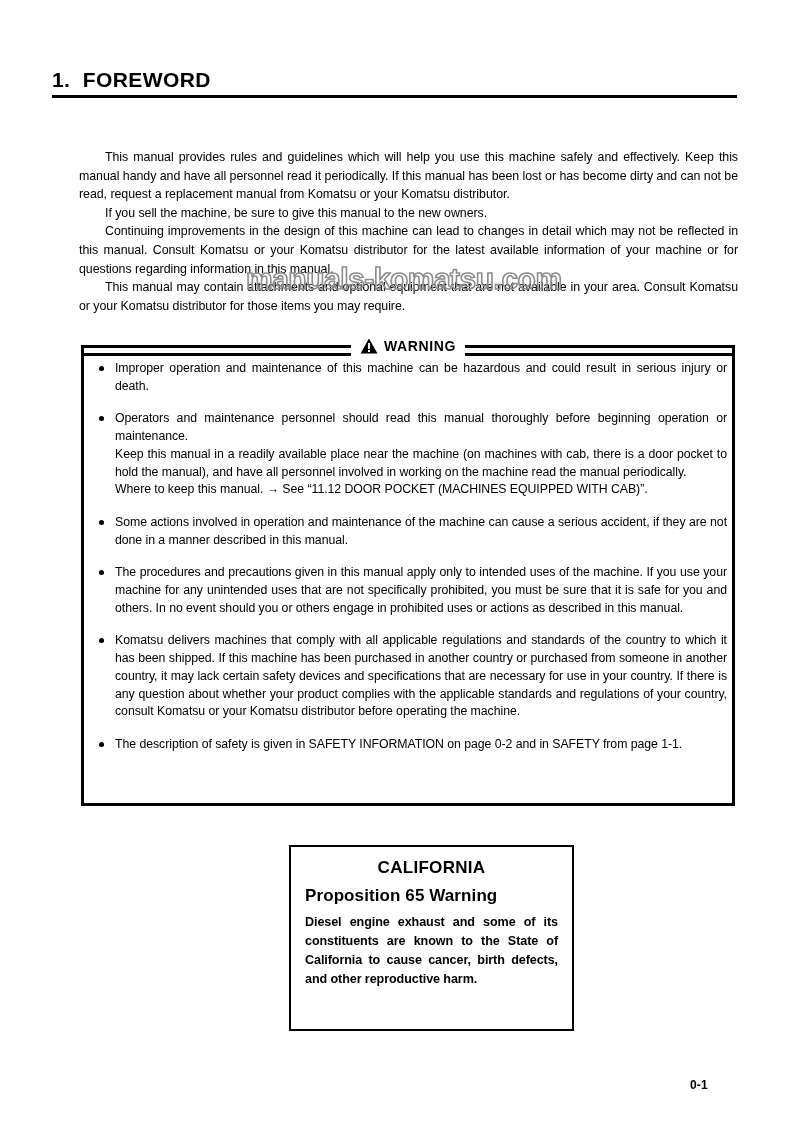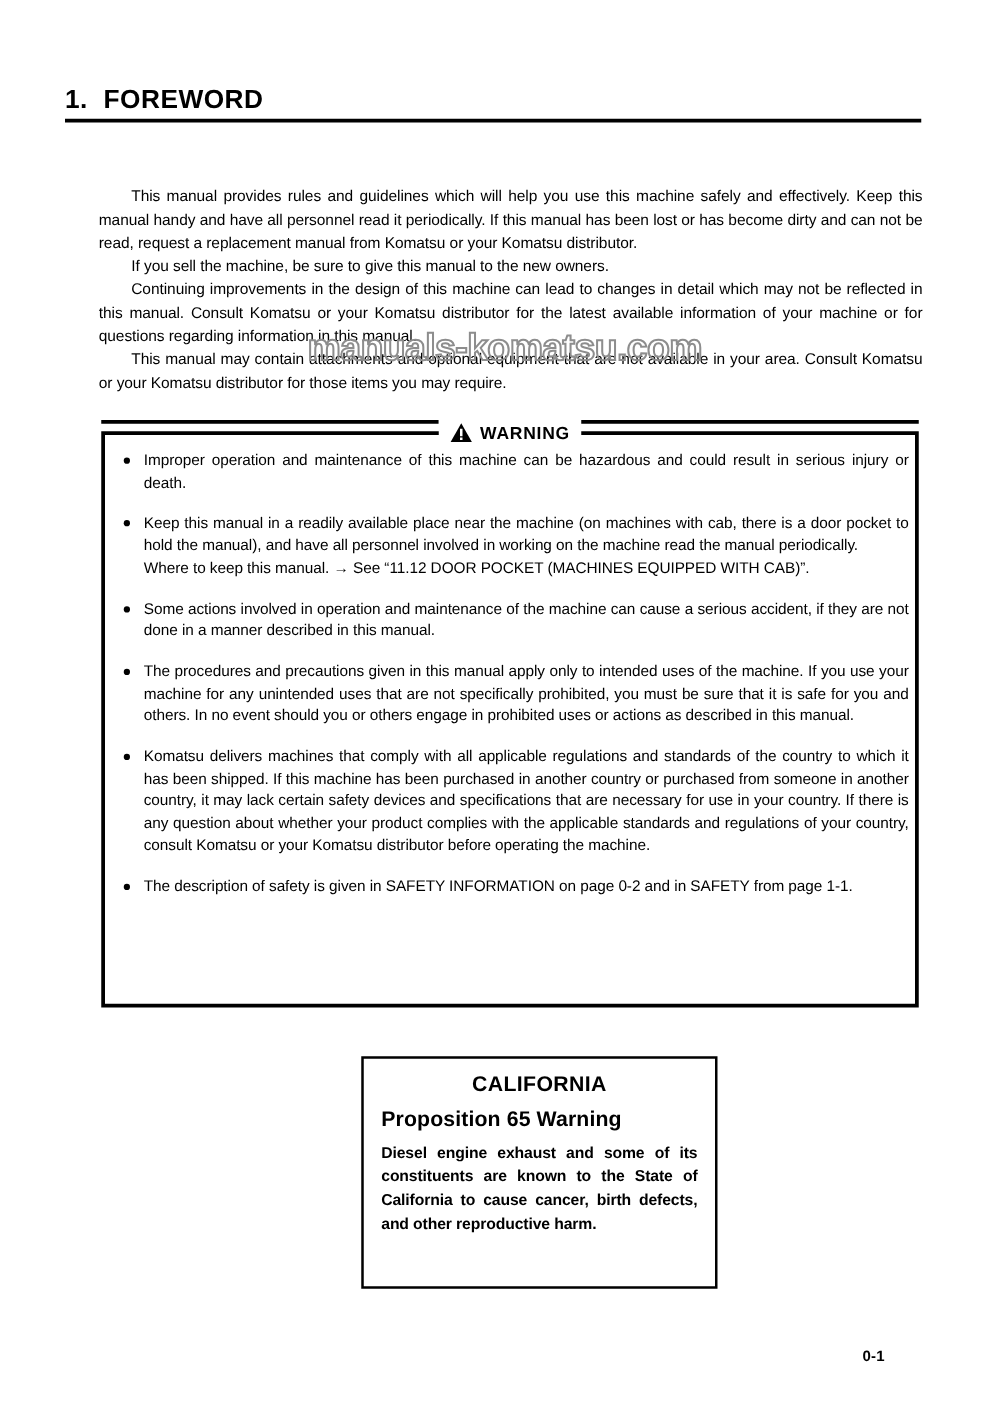--- a/index.html
+++ b/index.html
@@ -84,21 +84,21 @@
     border: 3px solid #000;
     box-sizing: border-box;
   }
   #warning-header {
     position: absolute;
     left: 81px;
     top: 336px;
     width: 654px;
     height: 20px;
     display: flex;
-    align-items: flex-start;
+    align-items: flex-end;
     justify-content: center;
     gap: 0;
     background: transparent;
   }
   #warning-header .rule {
     flex: 1;
     height: 3px;
     background: #000;
   }
   #warning-header .rule.left { margin-right: 0; }
@@ -232,20 +232,21 @@
 
   <div id="warning-list">
 
     <div class="warn-item">
       <span class="warn-bullet"></span>
       <span class="warn-line">Improper operation and maintenance of this machine can be hazardous and could result in serious injury or death.</span>
     </div>
 
     <div class="warn-item">
       <span class="warn-bullet"></span>
+      <span class="warn-line">Operators and maintenance personnel should read this manual thoroughly before beginning operation or maintenance.</span>
       <span class="warn-line">Keep this manual in a readily available place near the machine (on machines with cab, there is a door pocket to hold the manual), and have all personnel involved in working on the machine read the manual periodically.</span>
       <span class="warn-line">Where to keep this manual. → See “11.12 DOOR POCKET (MACHINES EQUIPPED WITH CAB)”.</span>
     </div>
 
     <div class="warn-item">
       <span class="warn-bullet"></span>
       <span class="warn-line">Some actions involved in operation and maintenance of the machine can cause a serious accident, if they are not done in a manner described in this manual.</span>
     </div>
 
     <div class="warn-item">

